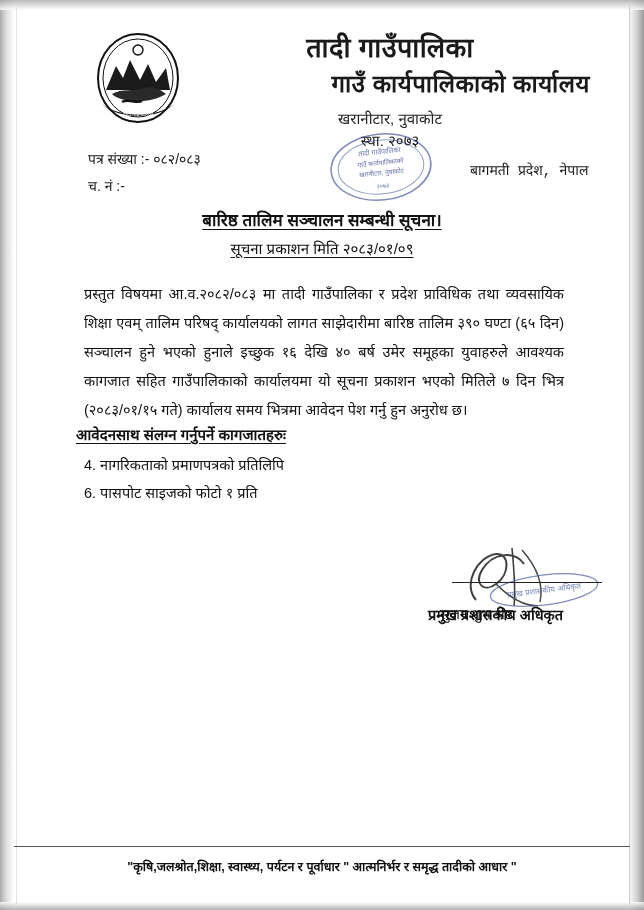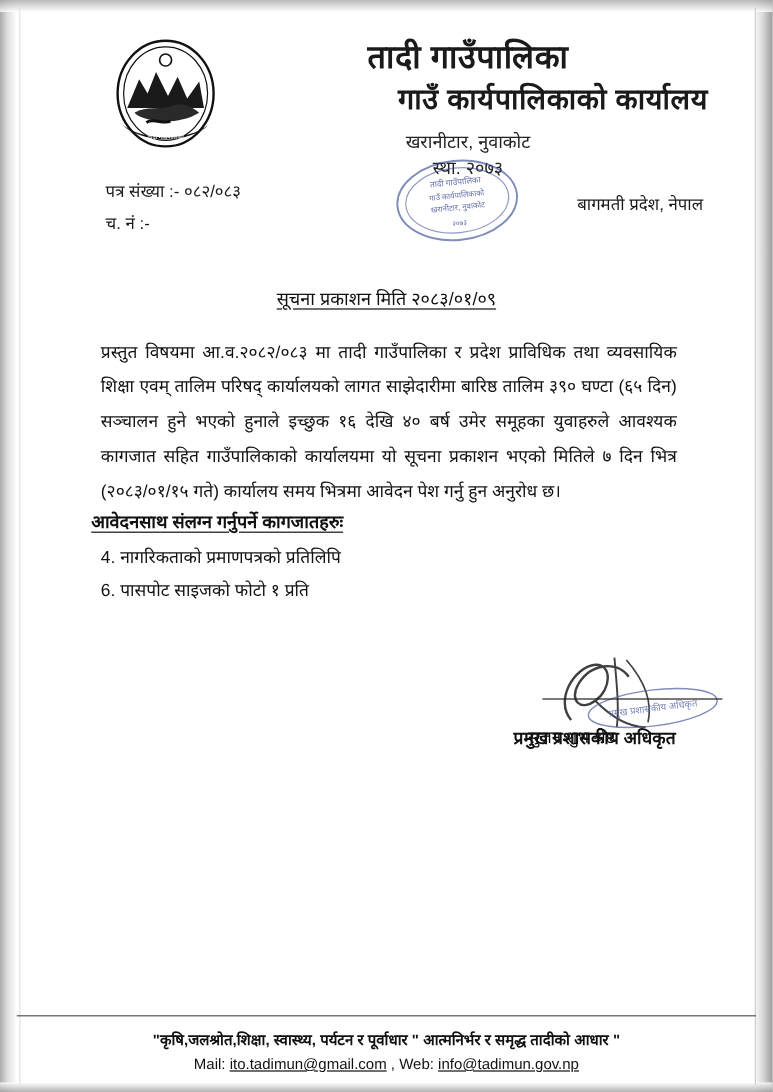--- a/index.html
+++ b/index.html
@@ -118,24 +118,23 @@
     position: absolute;
     left: 88px; top: 146px;
     font-family: "Liberation Sans", sans-serif;
     font-size: 14px;
     color: #1a1a1a;
     line-height: 1.9;
   }
   .ref-right {
     position: absolute;
     left: 470px; top: 160px;
-    font-family: Liberation Sans, sans-serif;
+    font-family: Liberation Mono, monospace;
     font-size: 14px;
     color: #1a1a1a;
-    margin-left: 11px;
   }
 
   
   .stamp {
     position: absolute;
     left: 322px; top: 130px;
     width: 118px; height: 74px;
     opacity: 0.75;
     transform: rotate(-6deg);
     pointer-events: none;
@@ -305,20 +304,23 @@
     <svg width="118" height="74" viewBox="0 0 118 74">
       <ellipse cx="59" cy="37" rx="50" ry="33" fill="none" stroke="#2b3f8c" stroke-width="1.6" opacity="0.8"></ellipse>
       <ellipse cx="59" cy="37" rx="43" ry="27" fill="none" stroke="#2b3f8c" stroke-width="1" opacity="0.7"></ellipse>
       <text x="59" y="24" font-size="7" fill="#2b3f8c" text-anchor="middle" font-family="'Liberation Sans', sans-serif">तादी गाउँपालिका</text>
       <text x="59" y="35" font-size="6.5" fill="#2b3f8c" text-anchor="middle" font-family="'Liberation Sans', sans-serif">गाउँ कार्यपालिकाको</text>
       <text x="59" y="45" font-size="6.5" fill="#2b3f8c" text-anchor="middle" font-family="'Liberation Sans', sans-serif">खरानीटार, नुवाकोट</text>
       <text x="59" y="58" font-size="6" fill="#2b3f8c" text-anchor="middle" font-family="'Liberation Sans', sans-serif">२०७३</text>
     </svg>
   </div>
 
+  <div class="subject">
+    <u>बारिष्ठ तालिम सञ्चालन सम्बन्धी सूचना।</u>
+  </div>
   <div class="pub-date">
     <u>सूचना प्रकाशन मिति २०८३/०१/०९</u>
   </div>
 
   <div class="body-text">प्रस्तुत विषयमा आ.व.२०८२/०८३ मा तादी गाउँपालिका र प्रदेश प्राविधिक तथा व्यवसायिक शिक्षा एवम् तालिम परिषद् कार्यालयको लागत साझेदारीमा बारिष्ठ तालिम ३९० घण्टा (६५ दिन) सञ्चालन हुने भएको हुनाले इच्छुक १६ देखि ४० बर्ष उमेर समूहका युवाहरुले आवश्यक कागजात सहित गाउँपालिकाको कार्यालयमा यो सूचना प्रकाशन भएको मितिले ७ दिन भित्र (२०८३/०१/१५ गते) कार्यालय समय भित्रमा आवेदन पेश गर्नु हुन अनुरोध छ।</div>
 
   <div class="attach-title">आवेदनसाथ संलग्न गर्नुपर्ने कागजातहरुः</div>
 
   <div class="attach-list">
     <div>4. नागरिकताको प्रमाणपत्रको प्रतिलिपि</div>
@@ -336,20 +338,14 @@
       <text x="92" y="53" font-size="8" fill="#2b3f8c" text-anchor="middle" opacity="0.8" transform="rotate(-7 92 50)" font-family="'Liberation Sans', sans-serif">प्रमुख प्रशासकीय अधिकृत</text>
     </svg>
   </div>
 
   <div class="sig-line"></div>
   <div class="sig-name">सुजन शुभ श्रेष्ठ</div>
   <div class="sig-post">प्रमुख प्रशासकीय अधिकृत</div>
 
   <div class="footer-rule"></div>
   <div class="footer-slogan">"कृषि,जलश्रोत,शिक्षा, स्वास्थ्य, पर्यटन र पूर्वाधार " आत्मनिर्भर र समृद्ध तादीको आधार "</div>
-  <div class="footer-contact">
-    <span>Mail:</span>
-    <span class="u">ito.tadimun@gmail.com</span>
-    <span>, Web:</span>
-    <span class="u">info@tadimun.gov.np</span>
-  </div>
 
 </div>
 
 </body></html>

